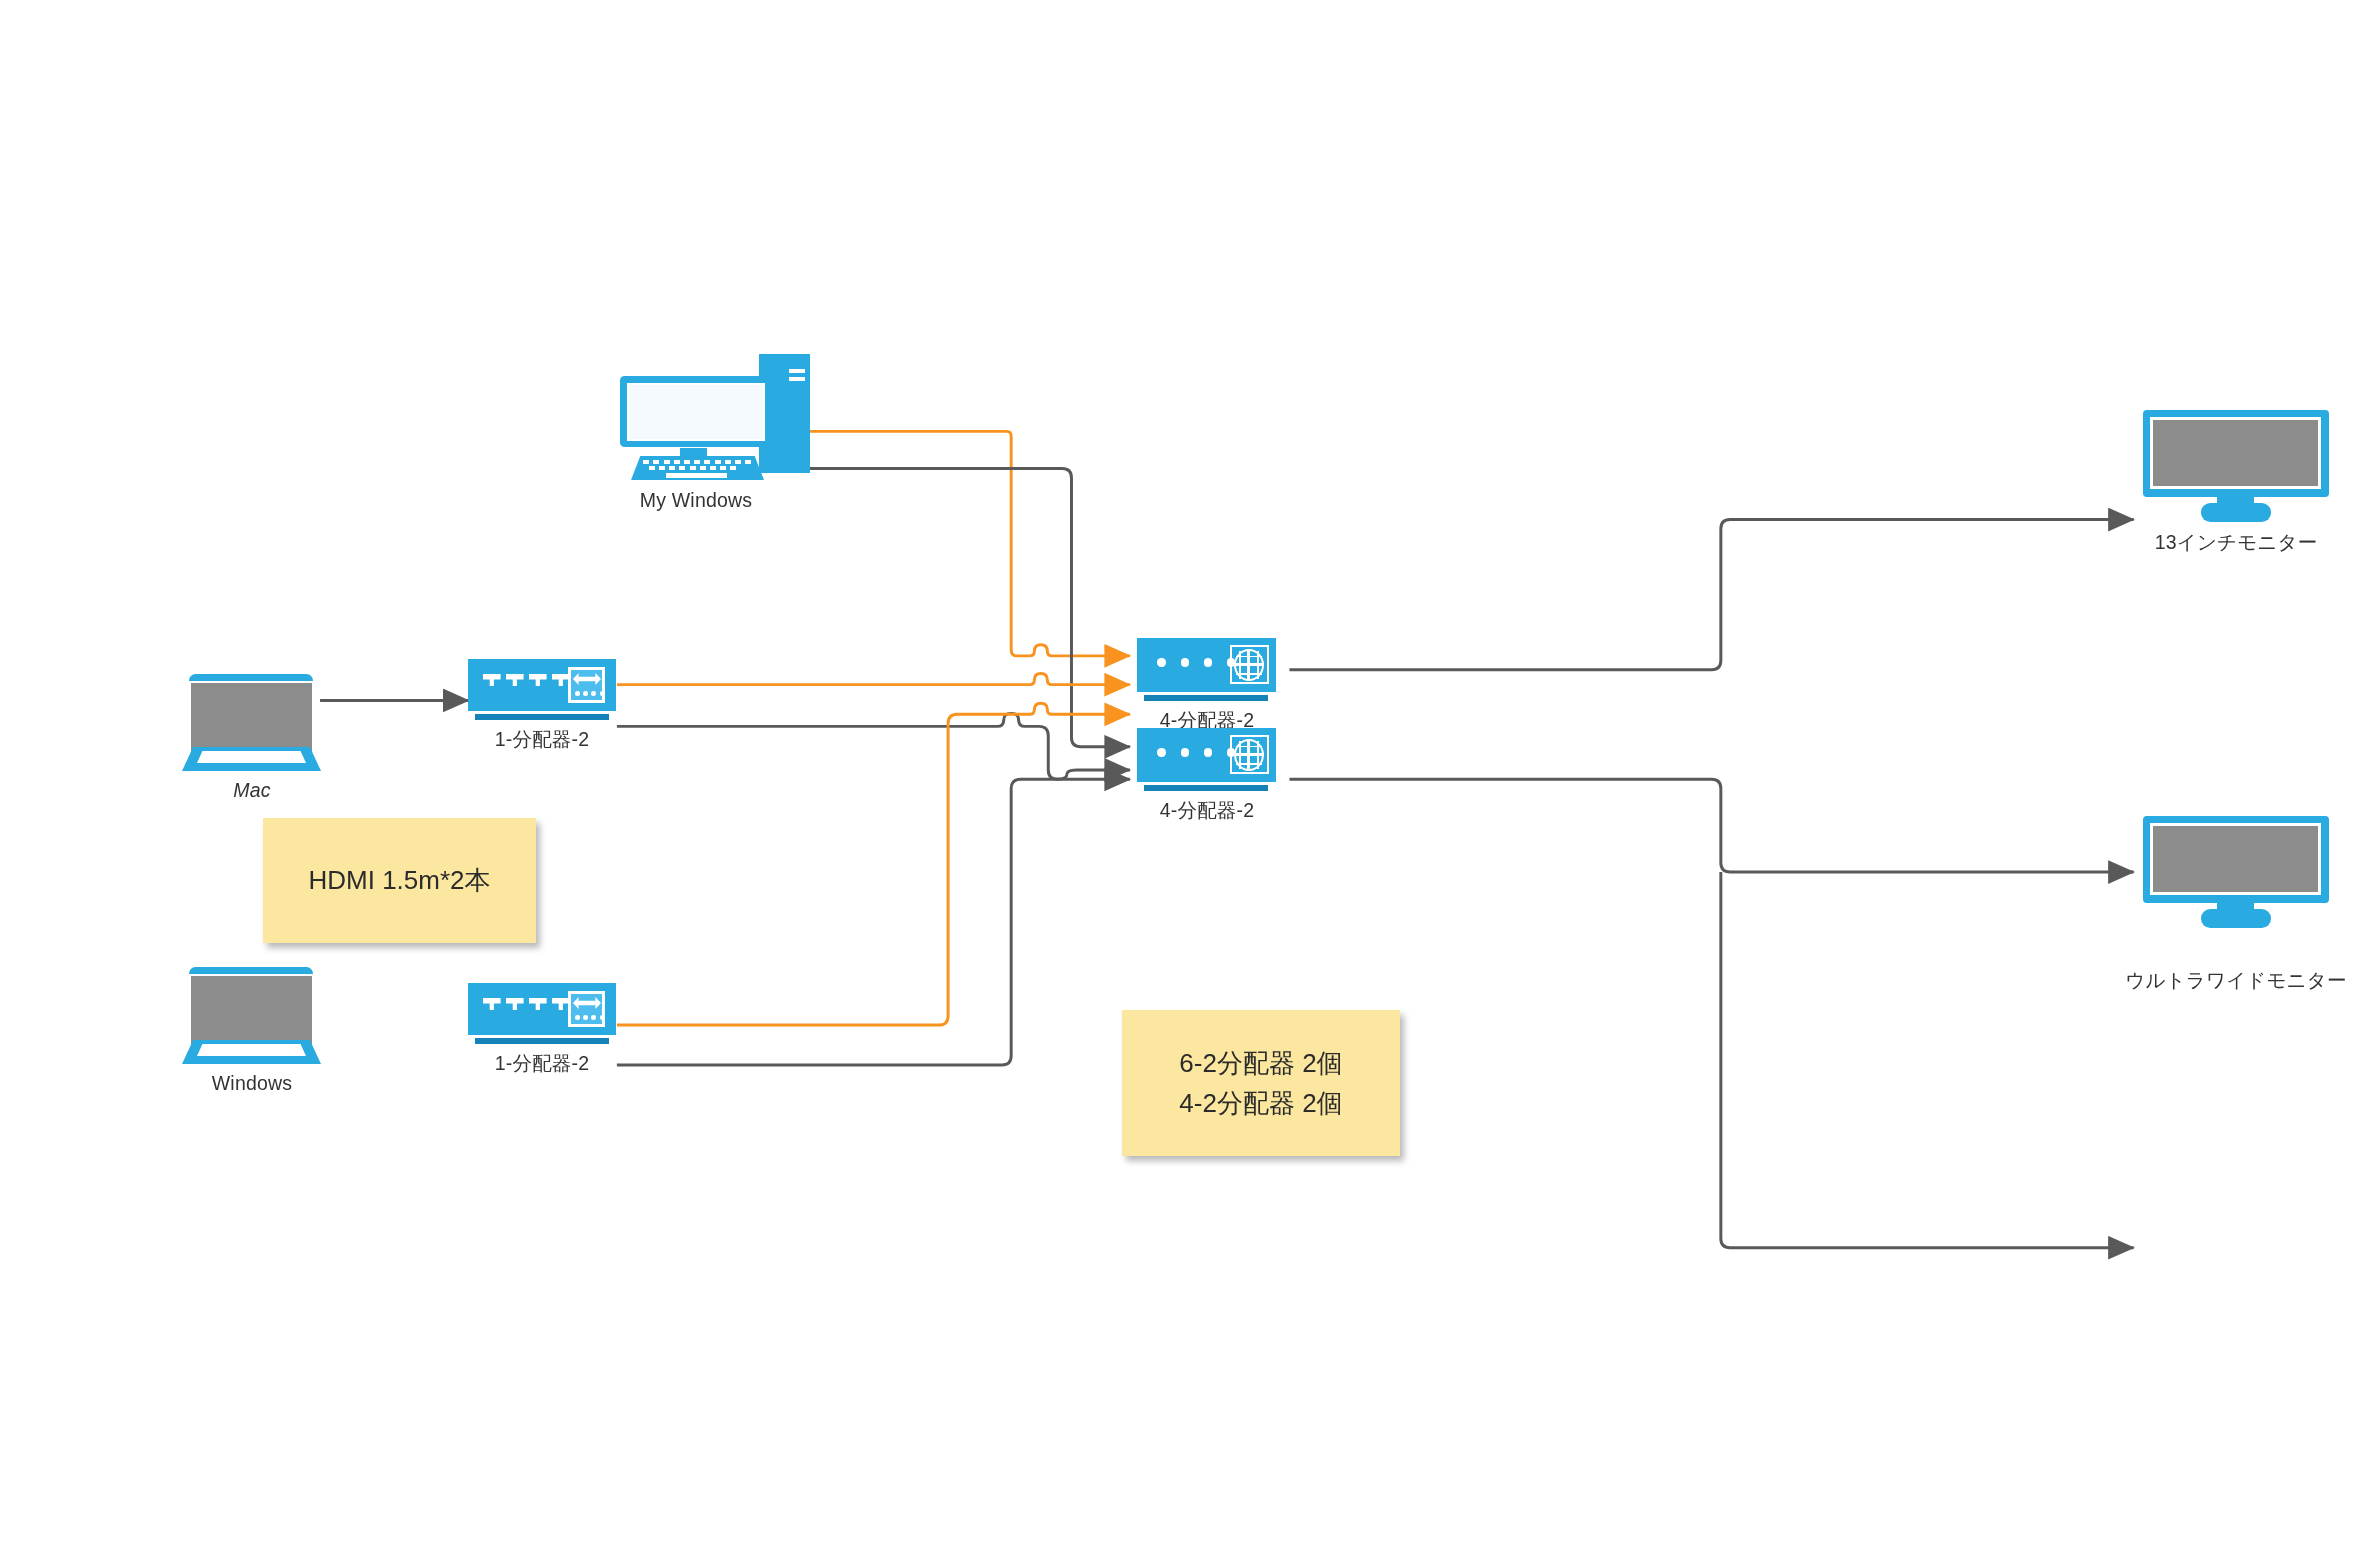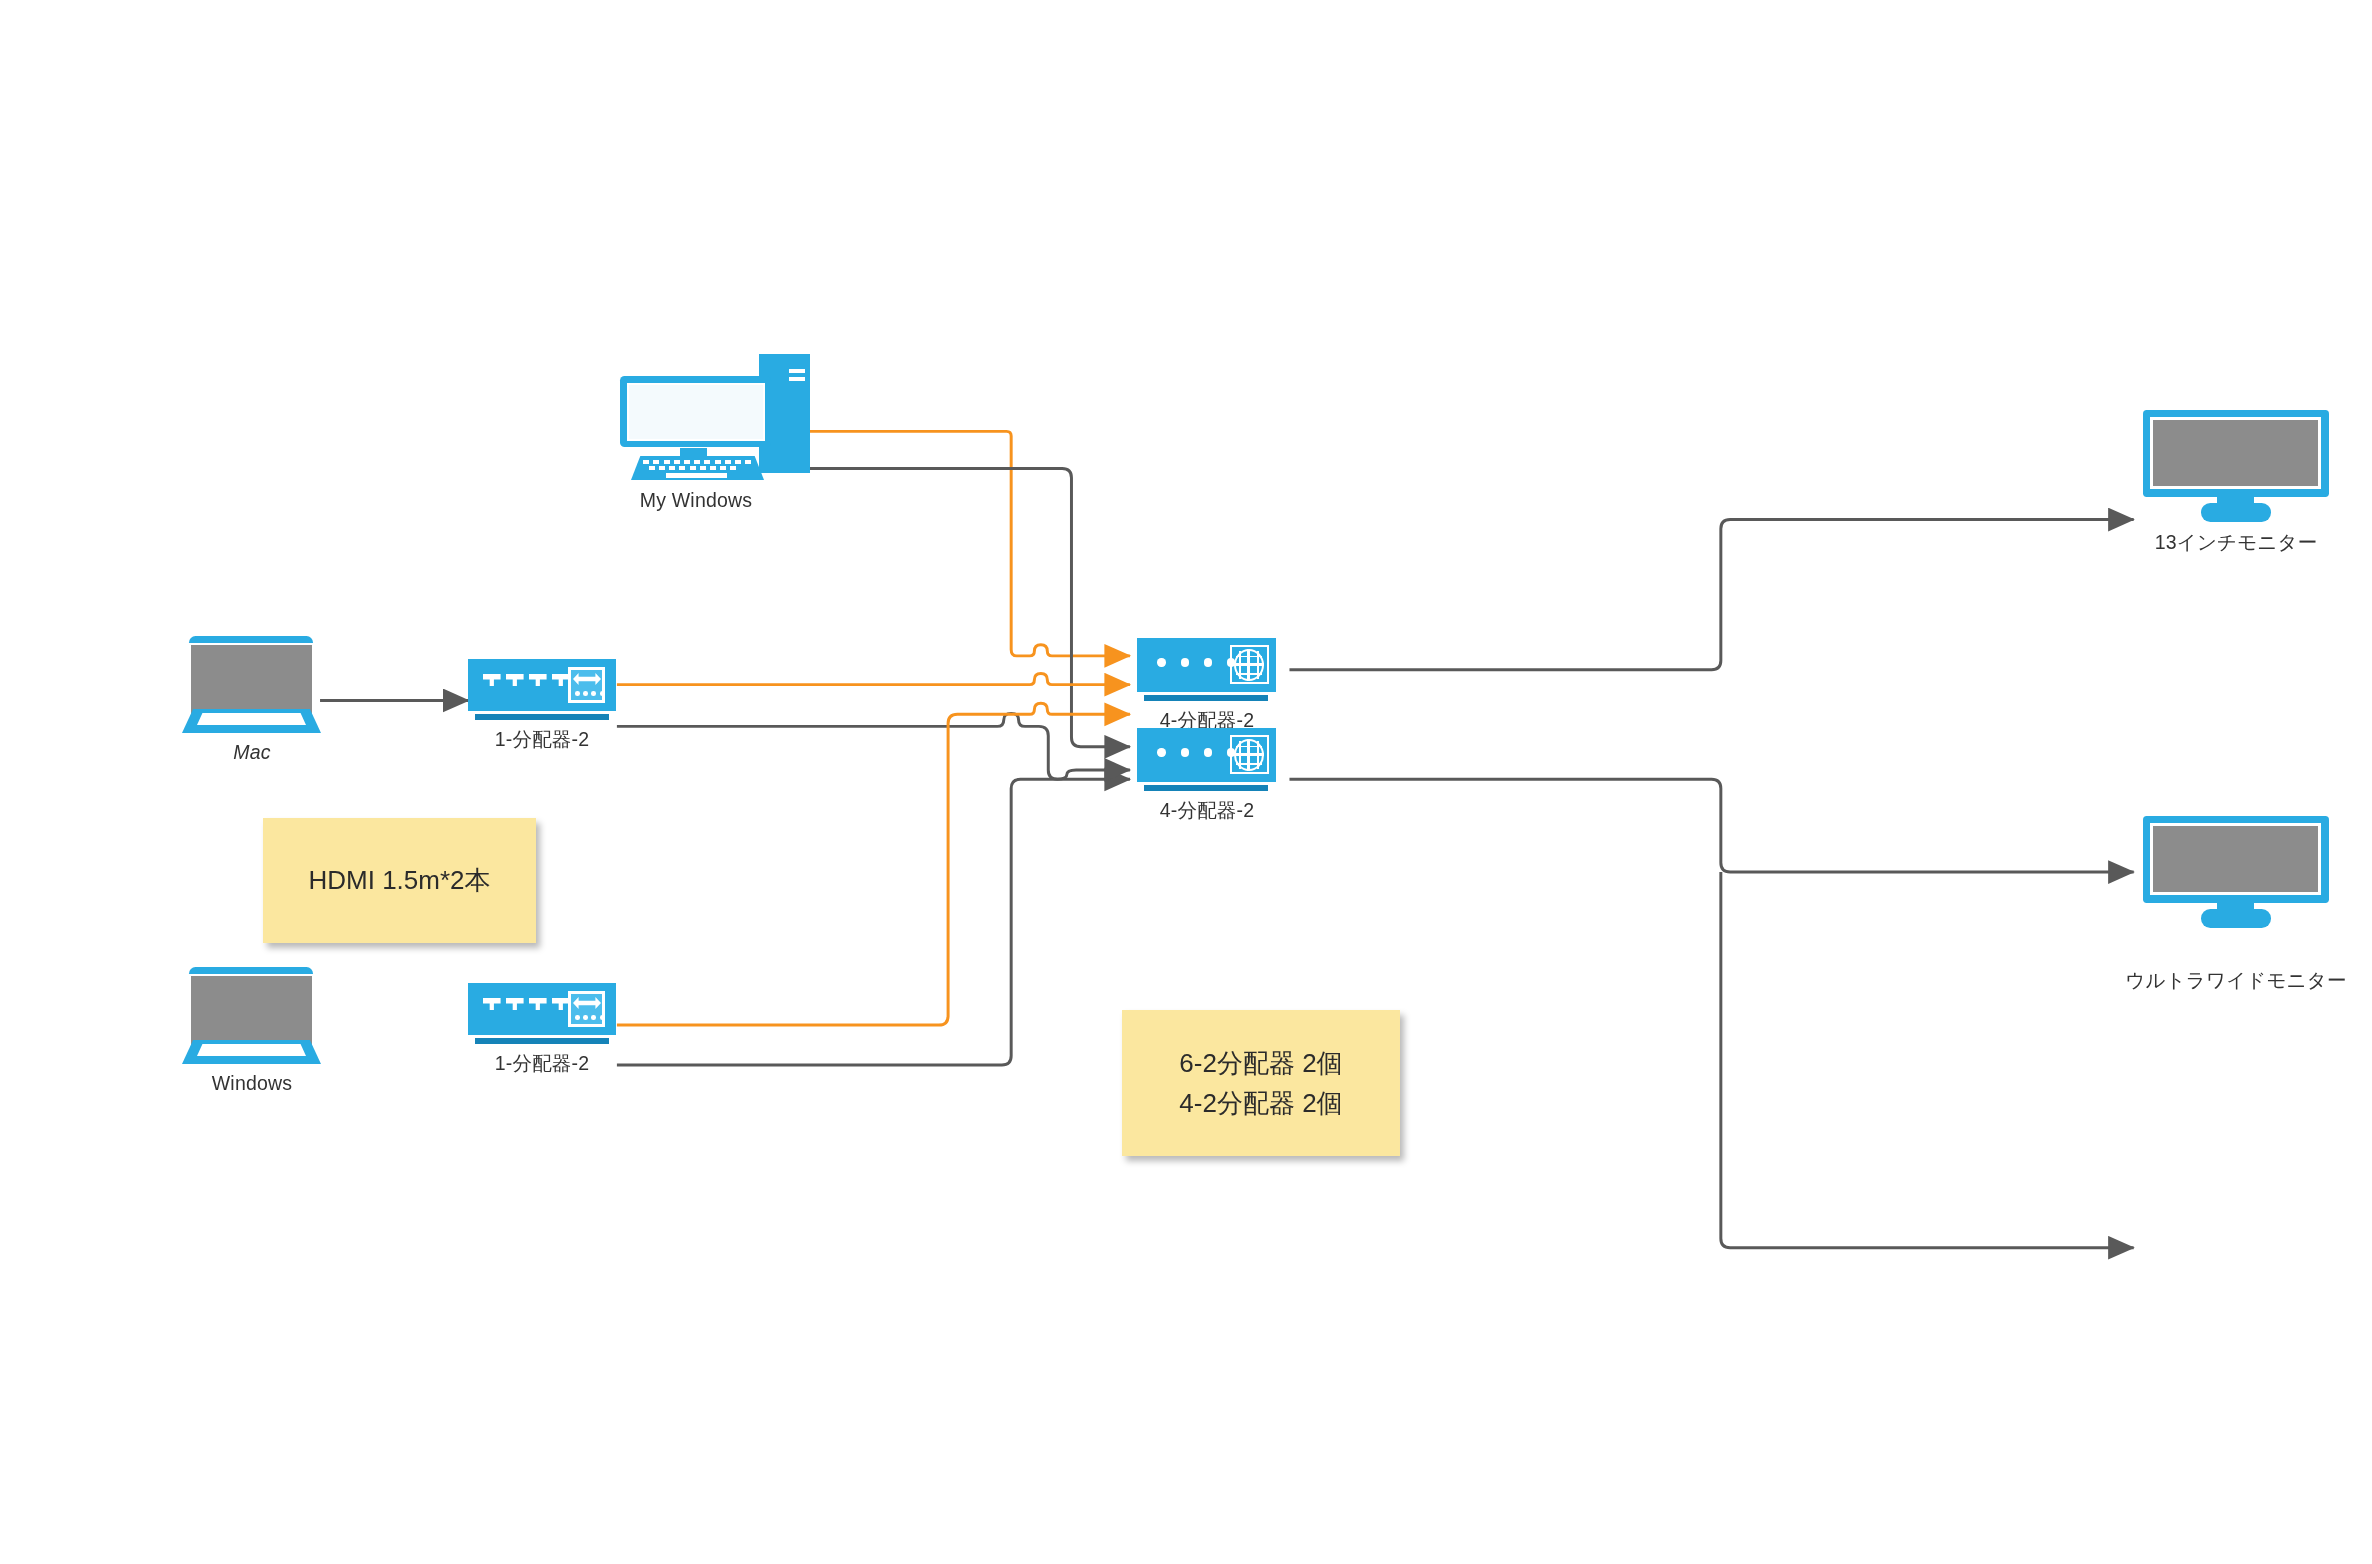--- a/index.html
+++ b/index.html
@@ -207,21 +207,21 @@
       <div class="key" style="left:70px;top:112px;"></div>
       <div class="key" style="left:80px;top:112px;"></div>
       <div class="key" style="left:90px;top:112px;"></div>
       <div class="key" style="left:100px;top:112px;"></div>
       <div class="key" style="left:110px;top:112px;"></div>
       <div class="space"></div>
     </div>
     <div class="caption" style="left:76px;top:135px;">My Windows</div>
   </div>
 
-  <div class="node" style="left:182px;top:636px;font-style:italic;">
+  <div class="node" style="left:182px;top:674px;font-style:italic;">
     <div class="laptop">
       <div class="lid"></div>
         <div class="screen"></div>
       <div class="base"></div>
         <div class="basein"></div>
     </div>
     <div class="caption" style="left:70px;top:105px;">Mac</div>
   </div>
 
   <div class="node" style="left:182px;top:967px;">

